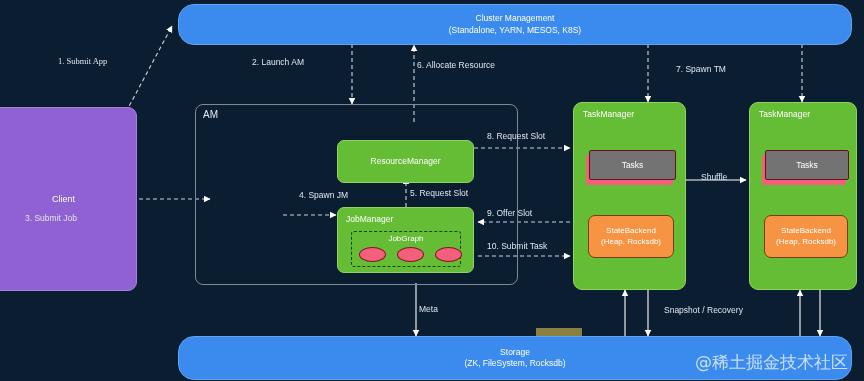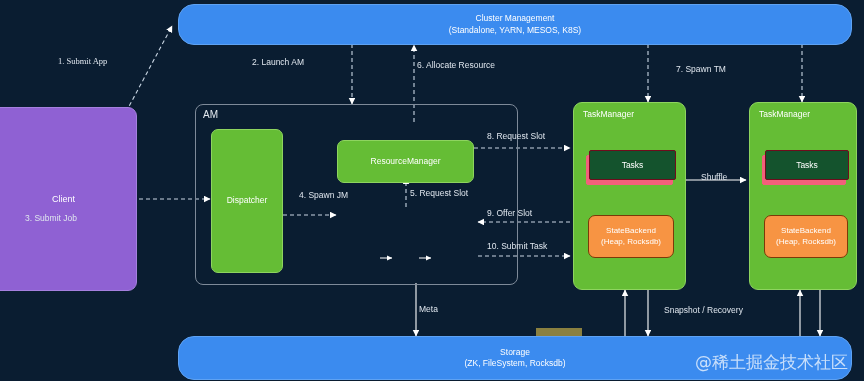--- a/index.html
+++ b/index.html
@@ -40,21 +40,21 @@
   
   .jobgraph { position: absolute; border: 1.4px dashed #15420a; border-radius: 3px; }
   .jg-label { position: absolute; left: 0; right: 0; top: 2px; text-align: center;
               font-size: 8px; color: #ffffff; }
   .ellipse { position: absolute; background: #f2607b; border: 1px solid #8b1024;
              border-radius: 50%; }
 
   
   .tasks-shadow { position: absolute; background: #f2607b; border: 1px solid #f2607b;
                   border-radius: 2px; }
-  .tasks { position: absolute; background: #14532d; border: 1.3px solid #6e0c1c;
+  .tasks { position: absolute; background: #737373; border: 1.3px solid #6e0c1c;
            border-radius: 2px; display:flex; align-items:center; justify-content:center;
            color:#fff; font-size: 8.5px; }
 
   
   .orange { position: absolute; background: #f79443; border: 1.3px solid #7b3a08;
             border-radius: 7px; display:flex; flex-direction:column;
             align-items:center; justify-content:center; color:#fff;
             font-size: 8px; line-height: 1.35; }
 
   
@@ -140,28 +140,34 @@
   <div class="tan" style="left:536px; top:328px; width:46px; height:8px;"></div>
 
   <div class="box purple" style="left:-10px; top:107px; width:147px; height:184px;">
     <span>Client</span>
   </div>
 
   <div class="am-container" style="left:195px; top:104px; width:323px; height:181px;">
     <span class="am-label">AM</span>
   </div>
 
-  <div class="box green" style="left:211px; top:129px; width:72px; height:144px;">
-    <span>Dispatcher</span>
-  </div>
 
   <div class="box green" style="left:337px; top:140px; width:137px; height:43px;">
     <span>ResourceManager</span>
   </div>
 
+  <div class="green" style="position:absolute; left:337px; top:207px; width:137px; height:66px;">
+    <span class="jm-title">JobManager</span>
+    <div class="jobgraph" style="left:13px; top:23px; width:110px; height:36px;">
+      <span class="jg-label">JobGraph</span>
+      <div class="ellipse" style="left:7px; top:15px; width:27px; height:15px;"></div>
+      <div class="ellipse" style="left:45px; top:15px; width:27px; height:15px;"></div>
+      <div class="ellipse" style="left:83px; top:15px; width:27px; height:15px;"></div>
+    </div>
+  </div>
 
   <div class="green-tm" style="position:absolute; left:573px; top:102px; width:113px; height:188px;">
     <span class="tm-title">TaskManager</span>
     <div class="tasks-shadow" style="left:12px; top:52px; width:87px; height:30px;"></div>
     <div class="tasks" style="left:15px; top:47px; width:87px; height:30px;">
       <span>Tasks</span>
     </div>
     <div class="orange" style="left:14px; top:112px; width:86px; height:43px;">
       <span>StateBackend</span>
       <span>(Heap, Rocksdb)</span>

